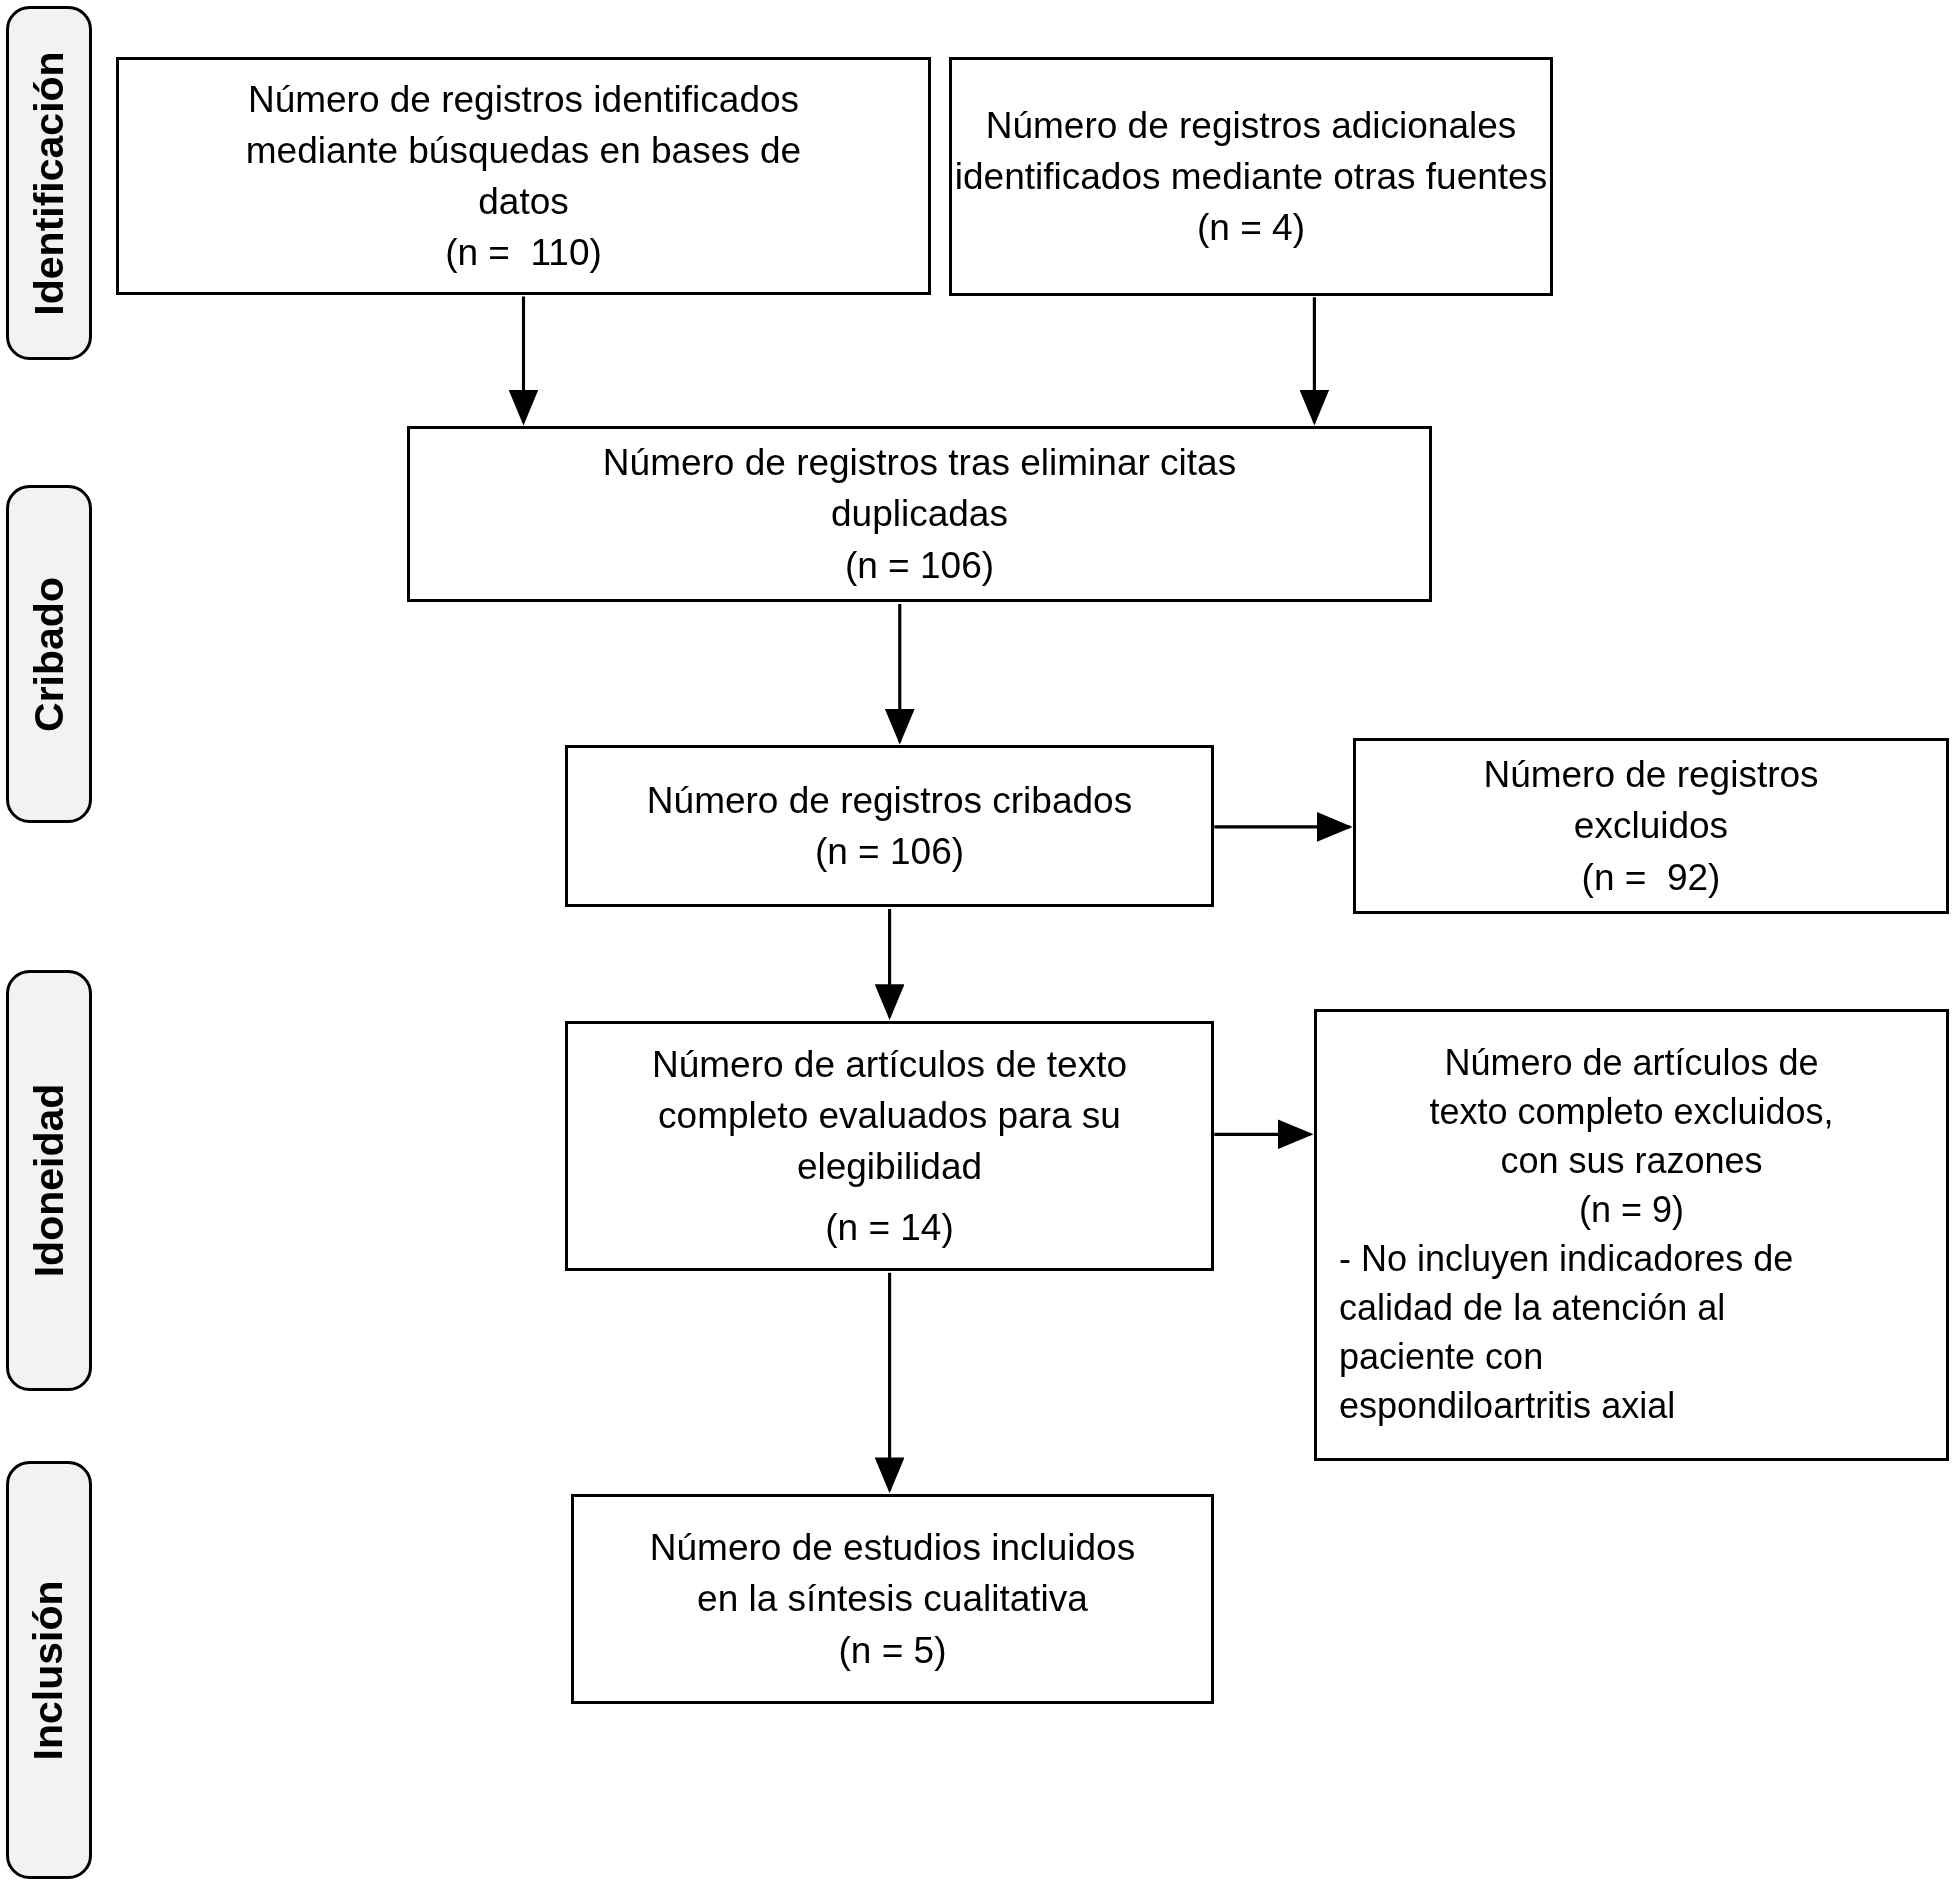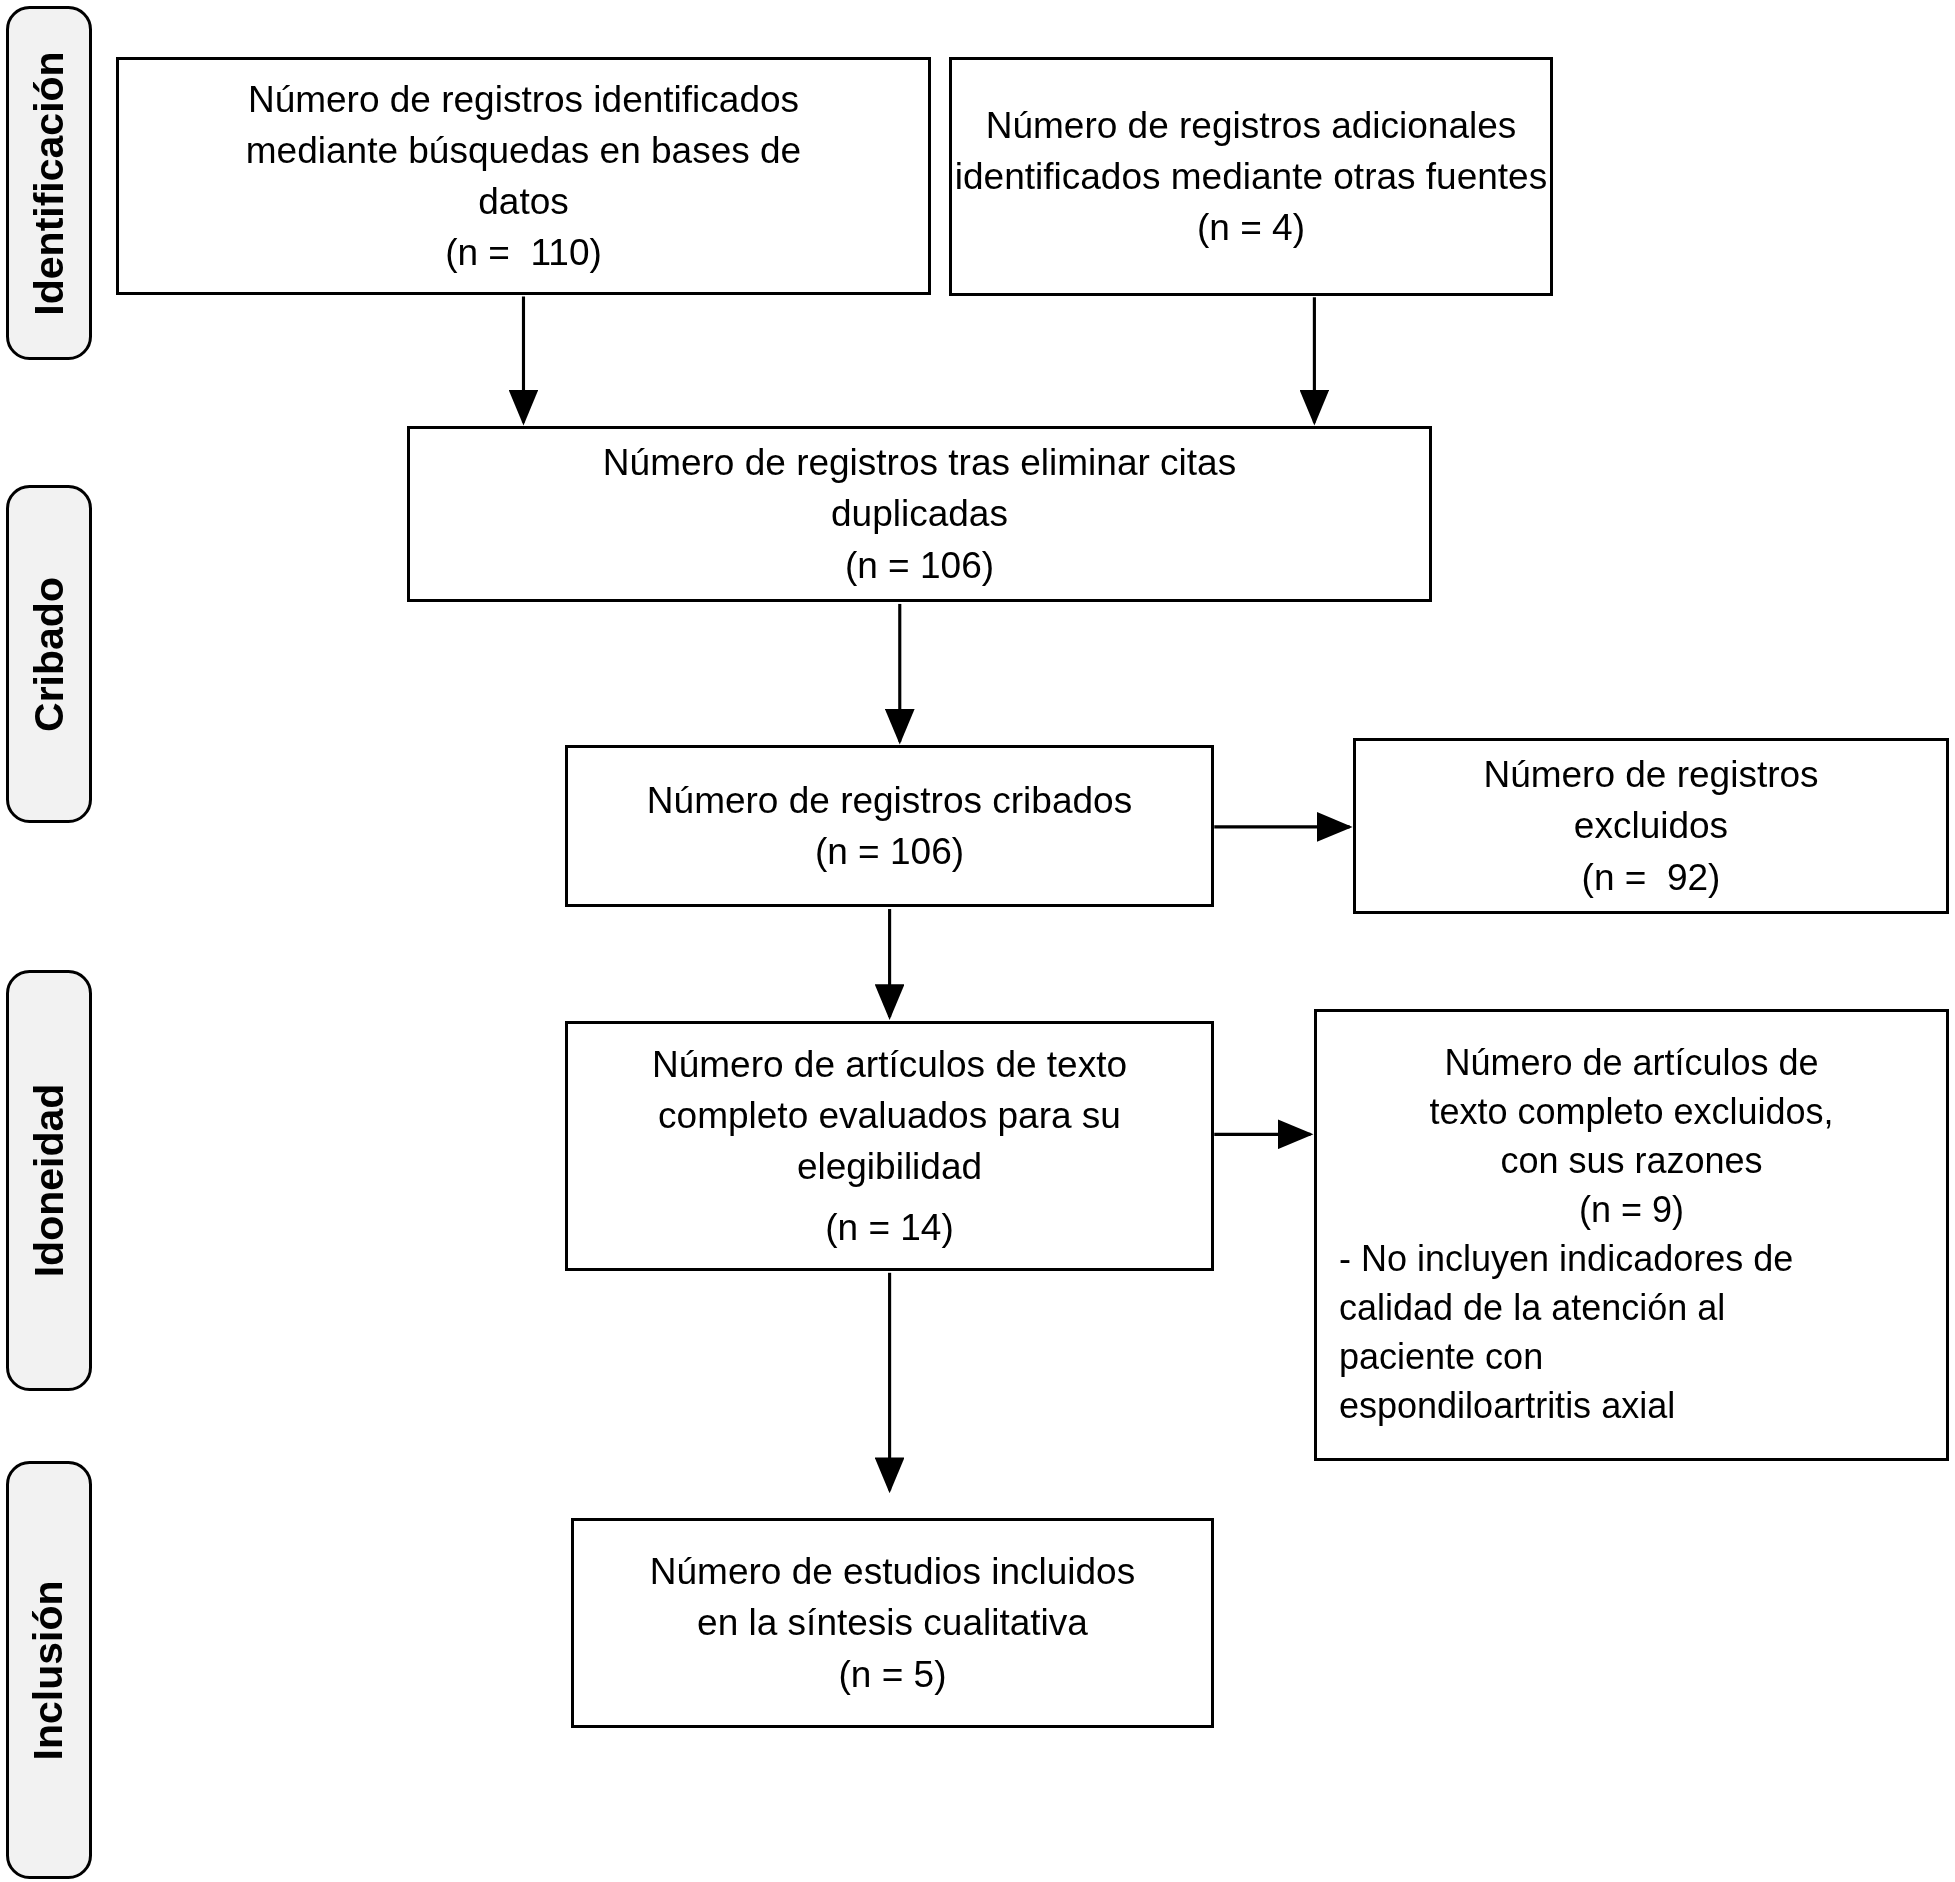--- a/index.html
+++ b/index.html
@@ -154,20 +154,20 @@
     <div class="box-label">Número de artículos de
 texto completo excluidos,
 con sus razones</div>
     <div class="box-n">(n = 9)</div>
     <div class="box-reason">- No incluyen indicadores de
 calidad de la atención al
 paciente con
 espondiloartritis axial</div>
   </div>
 
-  <div class="fbox" style="left:571px; top:1494px; width:643px; height:210px;margin-top:24px;">
+  <div class="fbox" style="left:571px; top:1494px; width:643px; height:210px;">
     <div class="box-label">Número de estudios incluidos
 en la síntesis cualitativa</div>
     <div class="box-n">(n = 5)</div>
   </div>
 
 </div>
 
 
 </body></html>

